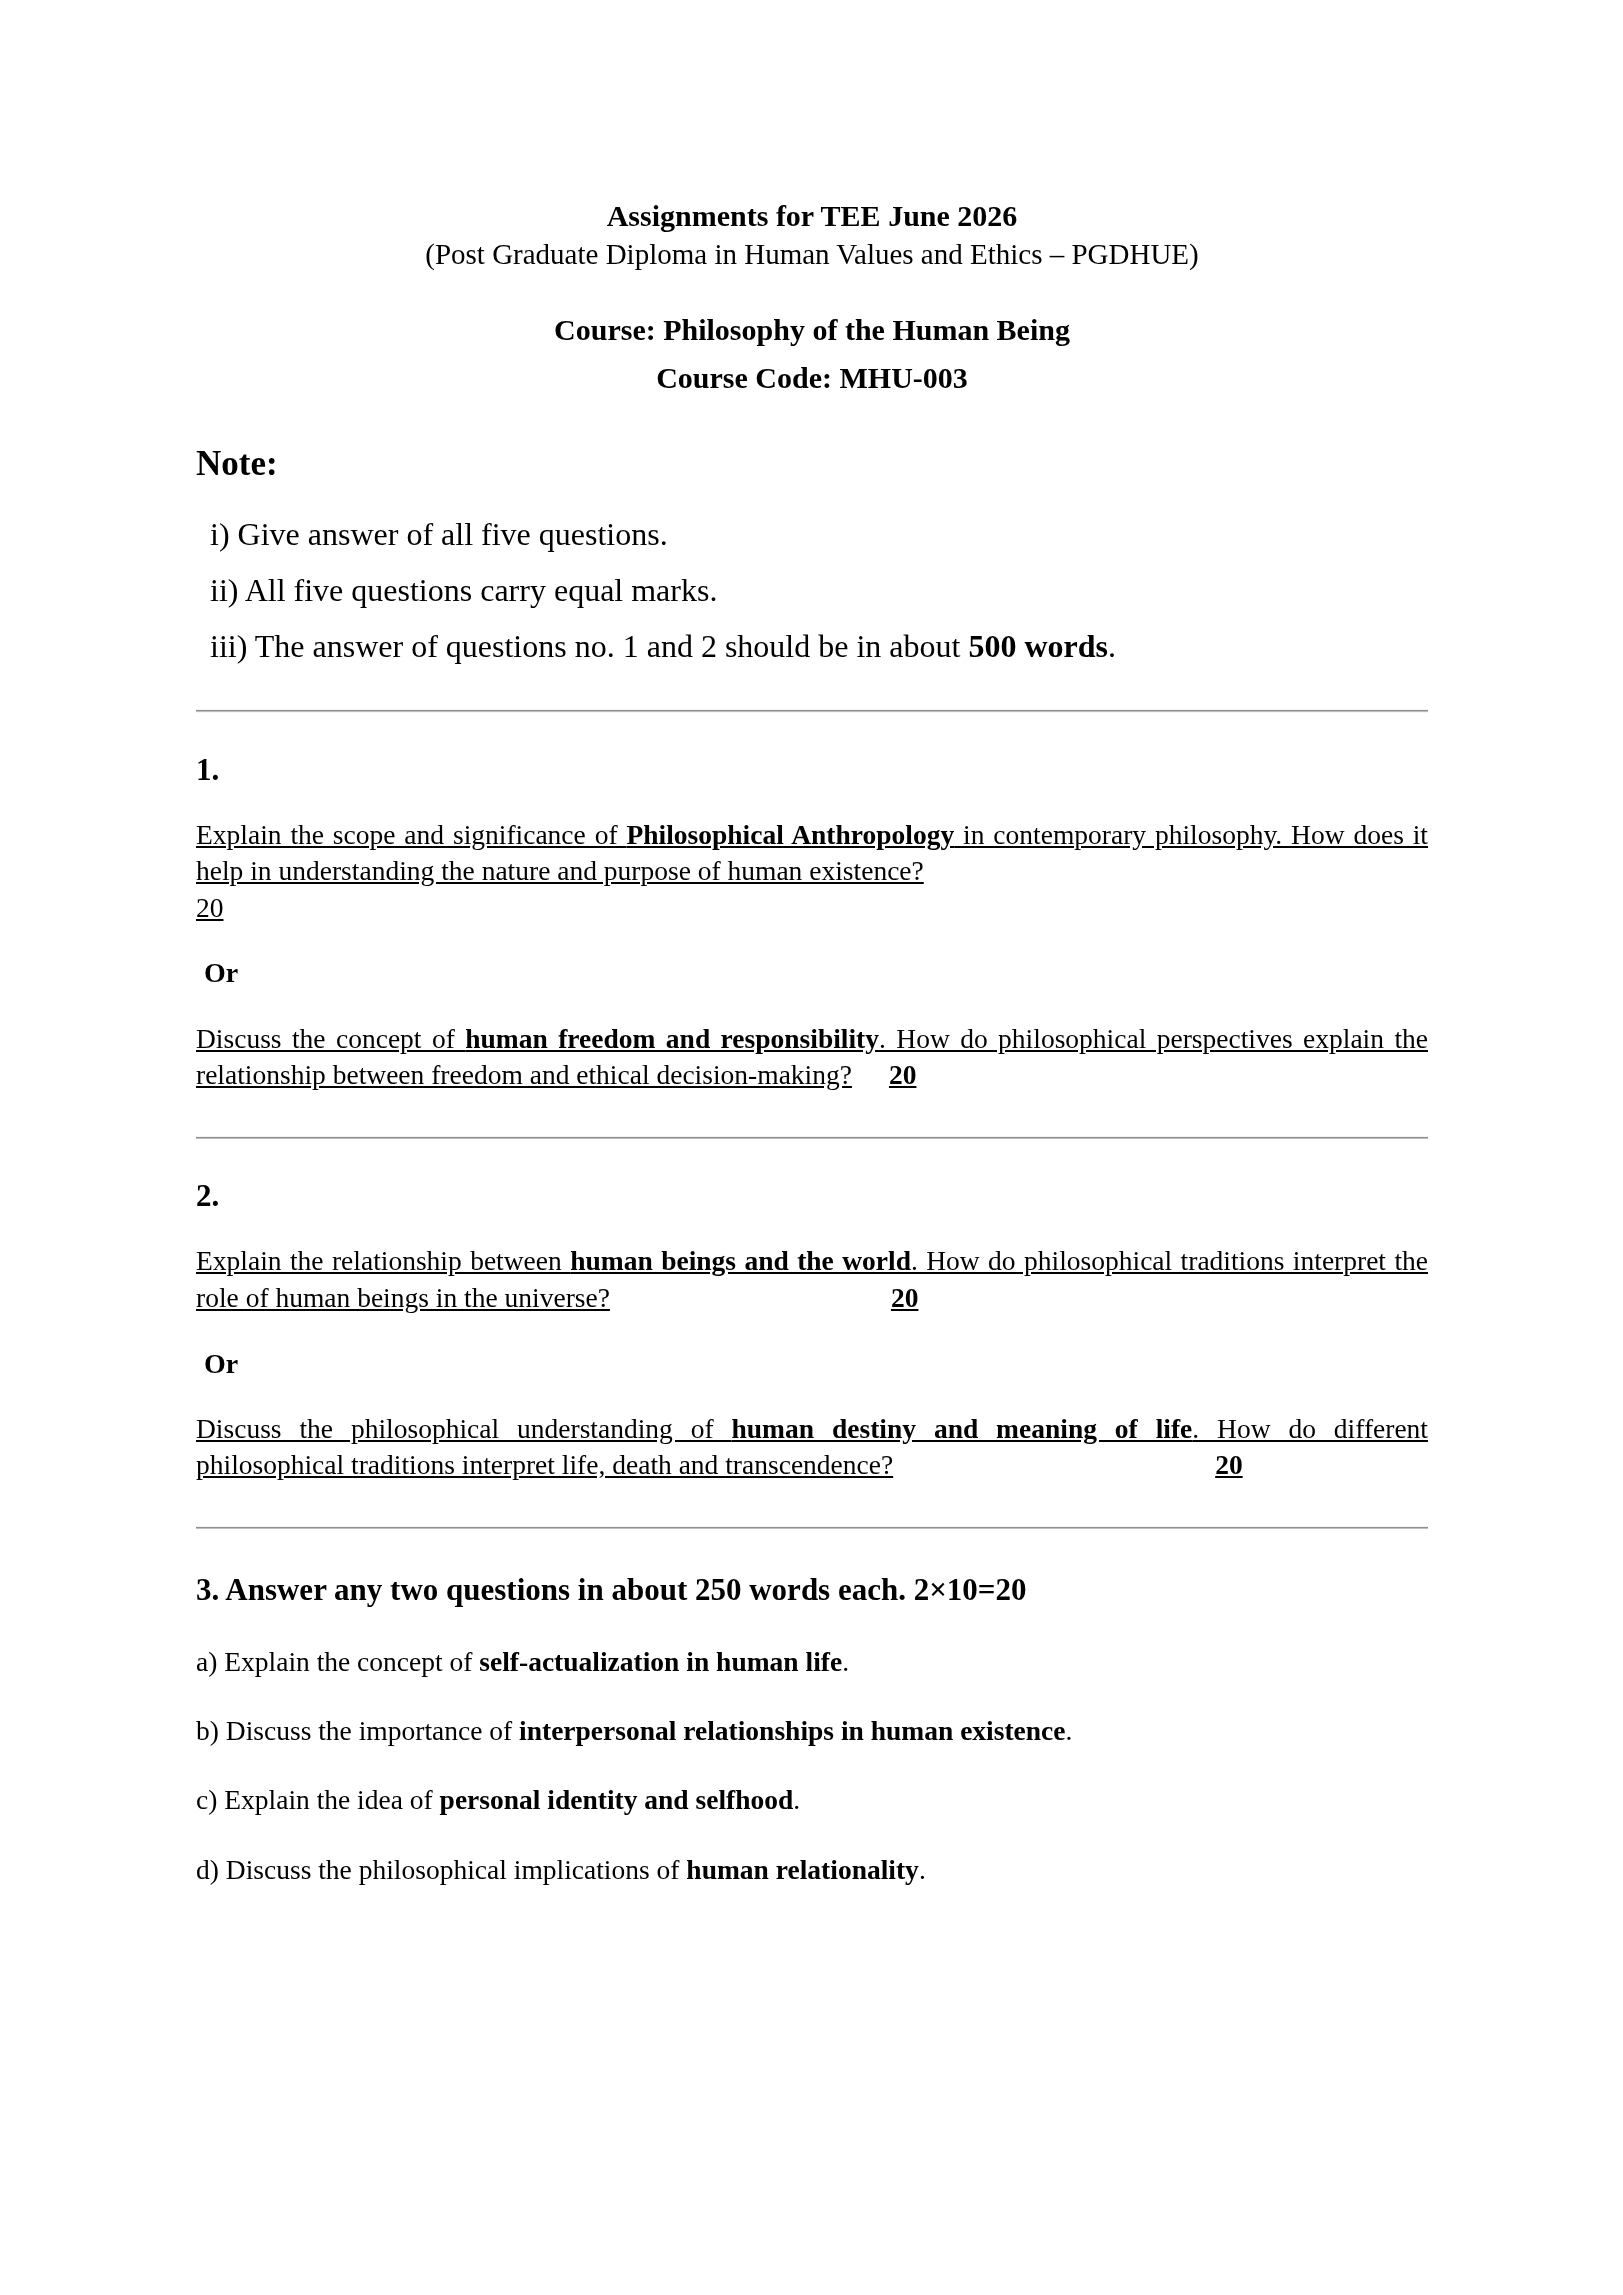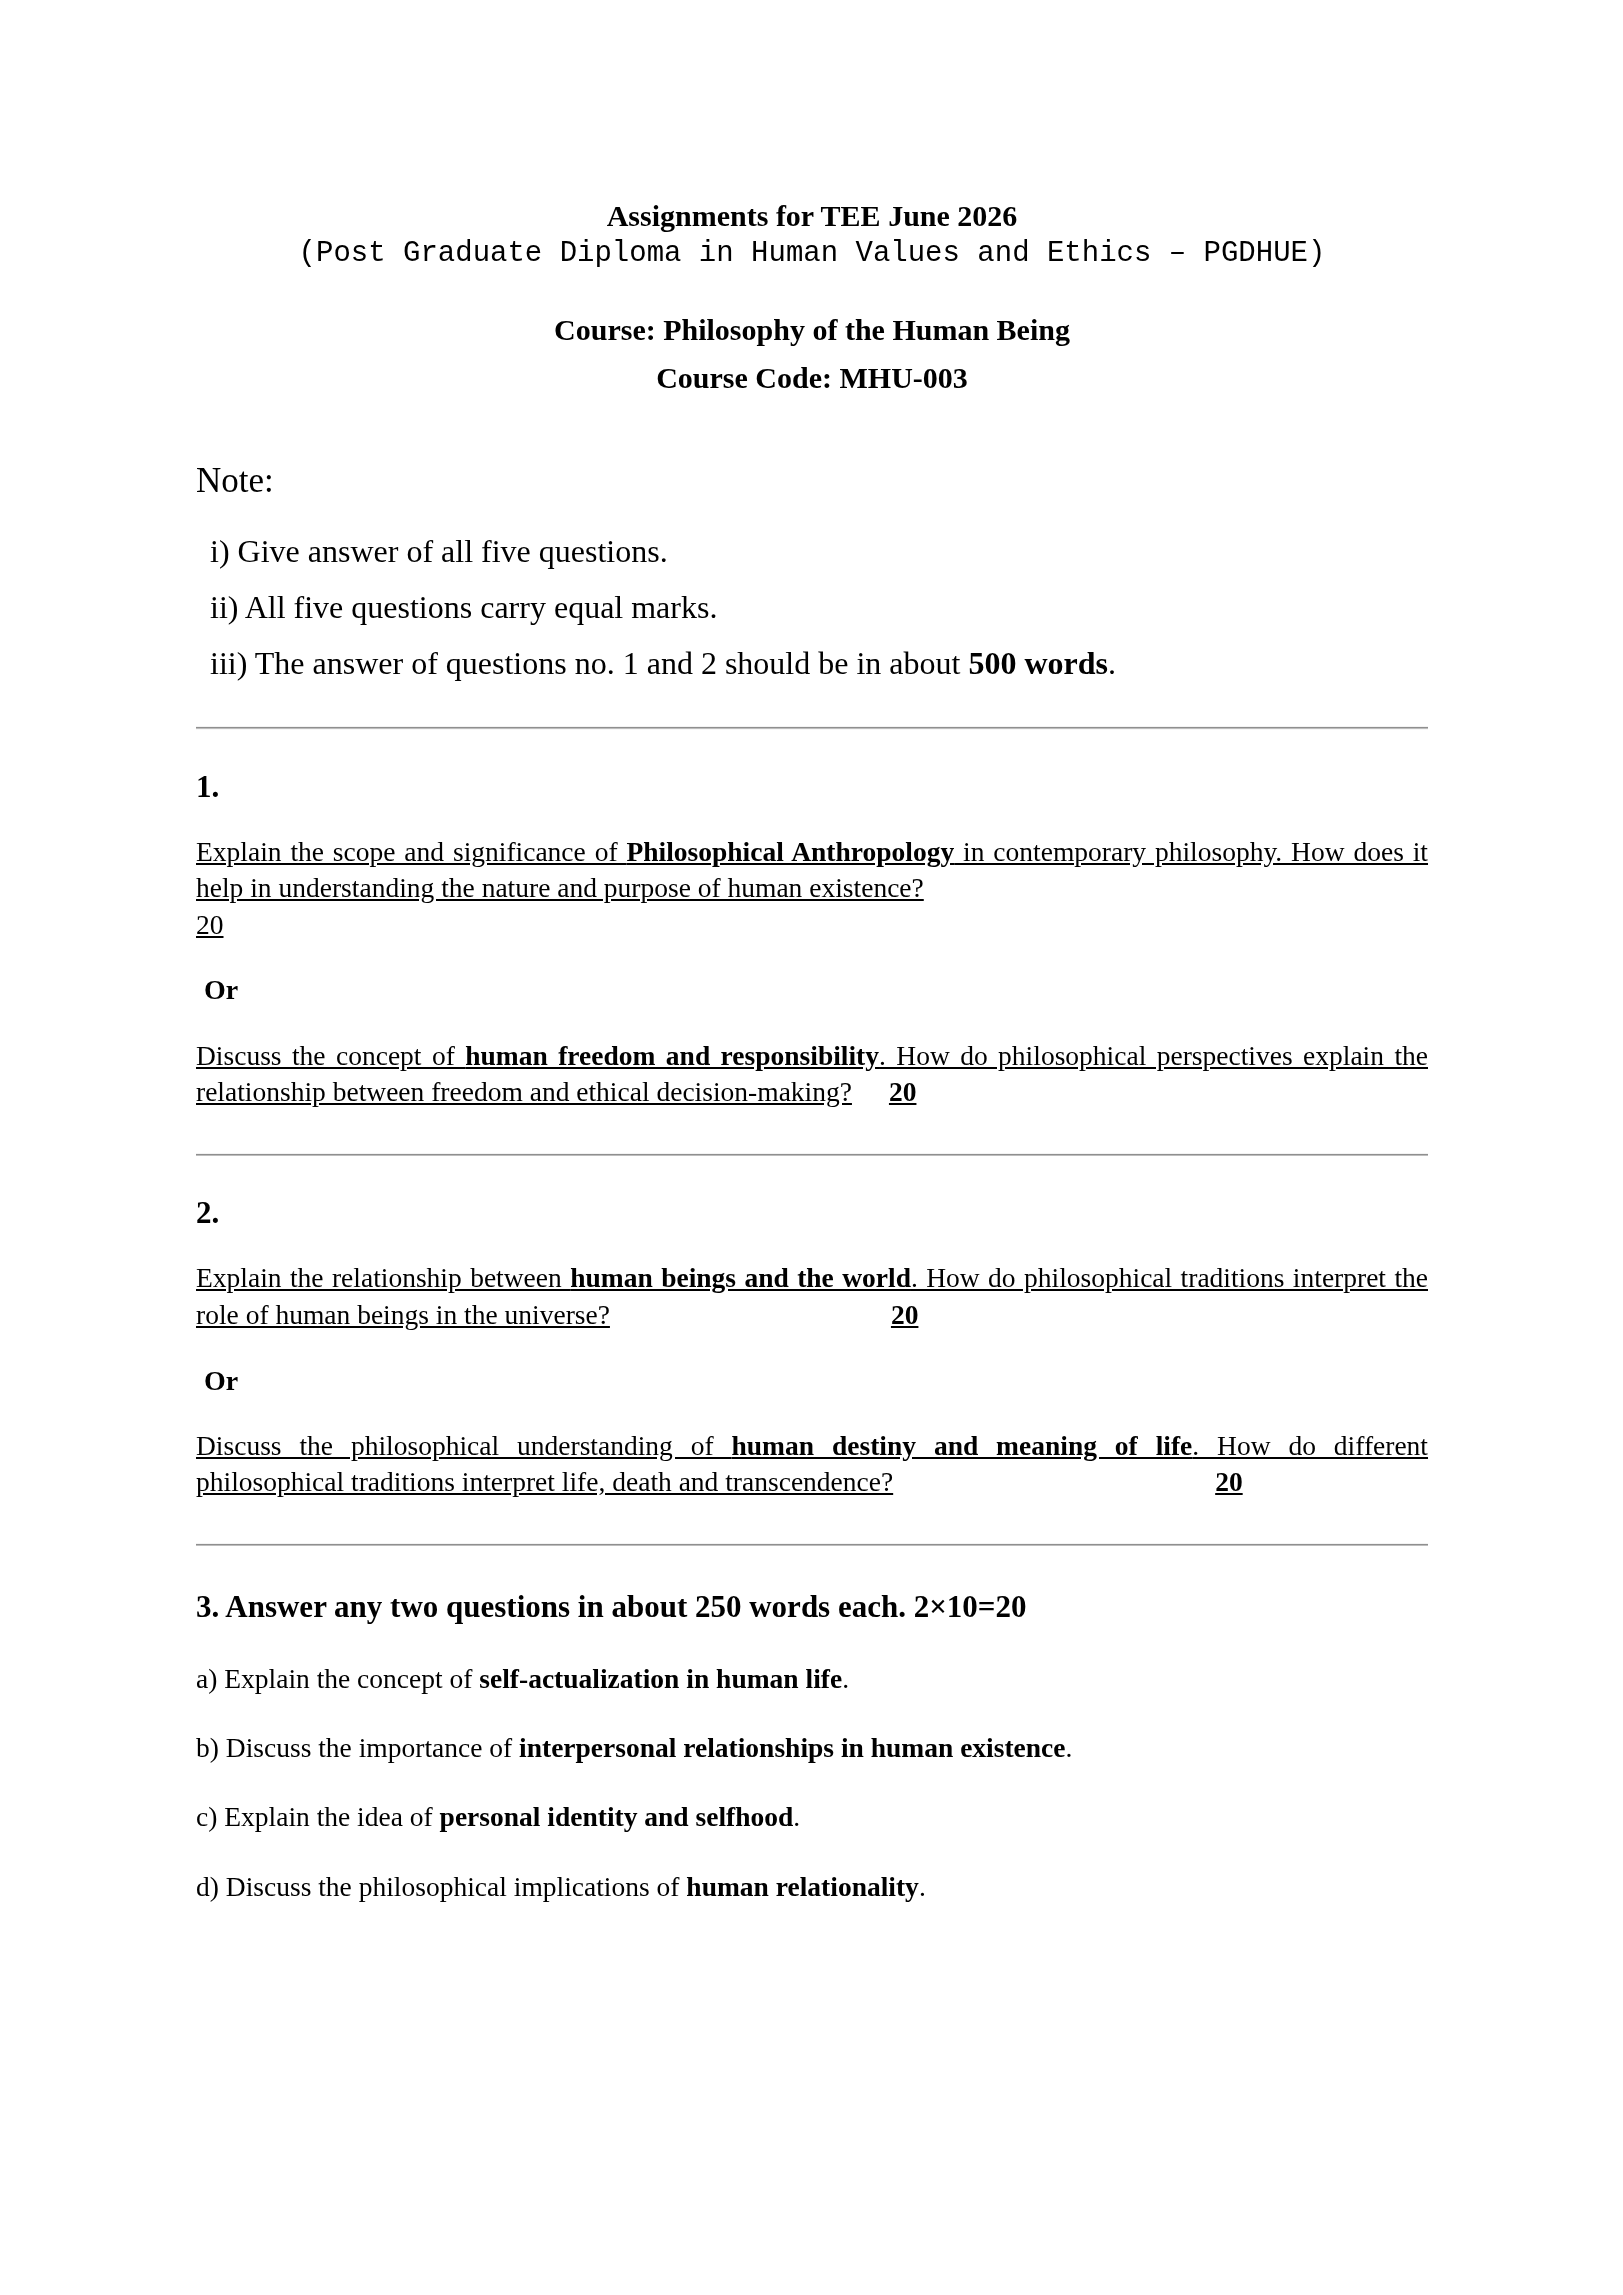--- a/index.html
+++ b/index.html
@@ -37,38 +37,37 @@
     font-size: 30px;
     font-weight: bold;
     line-height: 1.30;
     margin: 0;
   }
   .title-sub {
     font-size: 29px;
     font-weight: normal;
     line-height: 1.32;
     margin: 0;
-    font-family: Liberation Mono, monospace;
   }
   .course-block {
     margin-top: 37px;
     text-align: center;
   }
   .course-line {
     font-size: 30px;
     font-weight: bold;
     line-height: 1.32;
     margin: 8px;
   }
 
   
   .note-heading {
     font-size: 35px;
-    font-weight: normal;
-    margin: 63px 0 0 0;
+    font-weight: bold;
+    margin: 46px 0 0 0;
     line-height: 1.2;
   }
   .note-list {
     margin: 29px 0 0 0;
   }
   .note-item {
     font-size: 32px;
     line-height: 1.30;
     margin: 14px;
   }

